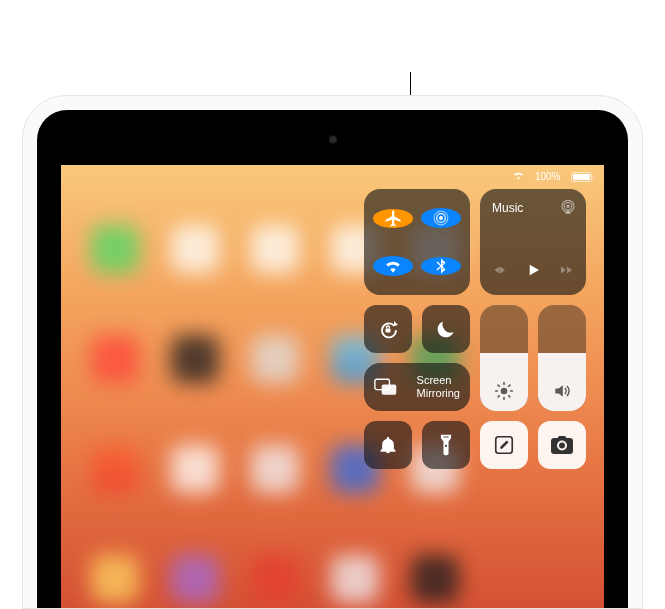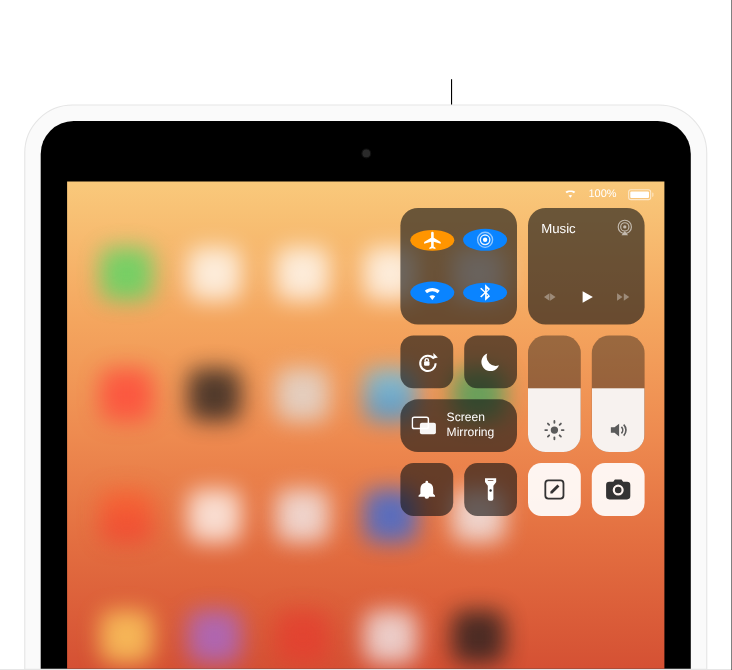--- a/index.html
+++ b/index.html
@@ -171,21 +171,21 @@
     }
     .transport .dim { opacity: 0.35; }
     .lock-rotate { grid-column: 1; grid-row: 3; }
     .dnd-tile    { grid-column: 2; grid-row: 3; }
     .spacer      { grid-column: 3 / span 2; grid-row: 3; background: transparent; }
     .mirror {
       grid-column: 1 / span 2;
       grid-row: 4;
       gap: 8px;
       padding: 0 10px;
-      justify-content: flex-start;
+      justify-content: space-between;
     }
     .mirror-label { font-size: 11px; line-height: 1.15; }
     .slider {
       grid-row: 3 / span 2;
       background: rgba(20,20,20,0.4);
       border-radius: 16px;
       position: relative;
       overflow: hidden;
     }
     .brightness { grid-column: 3; }

